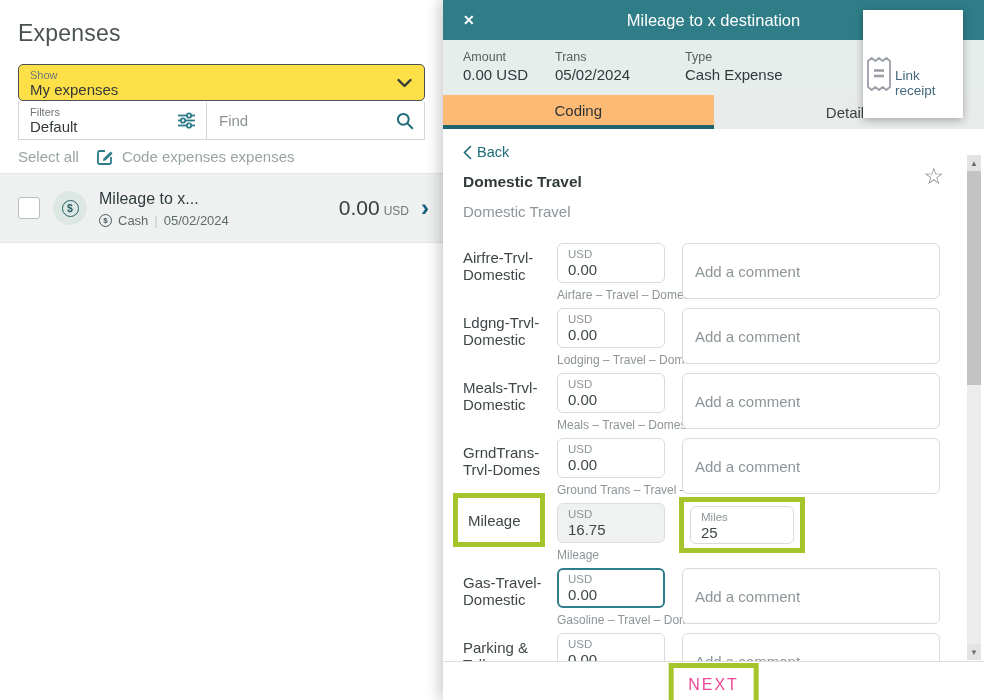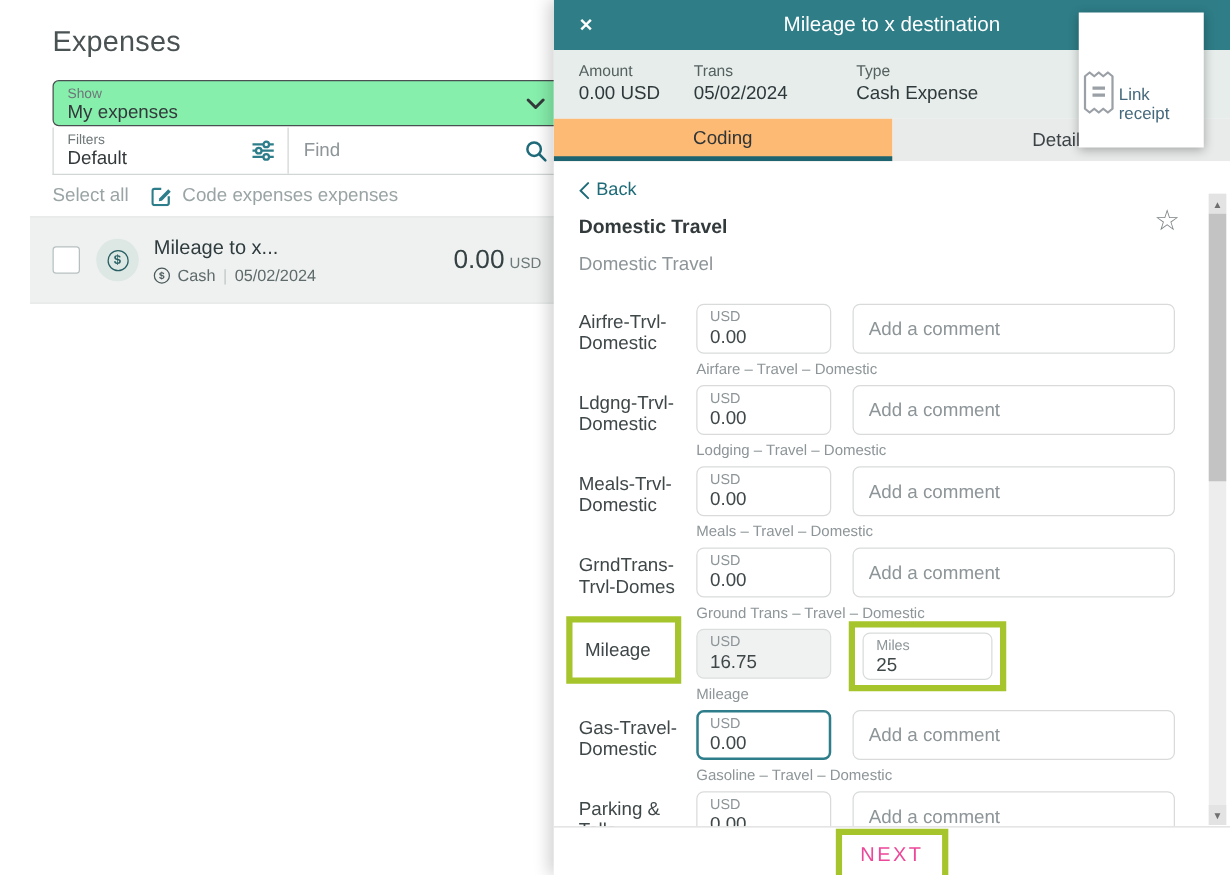--- a/index.html
+++ b/index.html
@@ -4,26 +4,26 @@
 <style>
   * { margin:0; padding:0; box-sizing:border-box; }
   html,body { width:984px; height:700px; }
   body {
     font-family:"Liberation Sans", sans-serif;
     background:#fff; color:#3f4749; overflow:hidden; position:relative;
   }
   .stage { position:relative; width:984px; height:700px; overflow:hidden; background:#fff; }
 
   
-  .left-panel { position:absolute; left:0; top:0; width:524px; height:700px; background:#fff;margin-left:24px; }
+  .left-panel { position:absolute; left:0; top:0; width:524px; height:700px; background:#fff; }
   .lp-title { font-size:23px; font-weight:500; color:#4a5254; margin:20px 0 0 18px; letter-spacing:.2px; }
 
   .show-select {
     position:absolute; left:18px; top:64px; width:407px; height:37px;
-    border:1px solid #4a4f52; border-radius:5px; background:#86efac;
+    border:1px solid #4a4f52; border-radius:5px; background:#fde047;
     padding:4px 36px 0 11px; cursor:pointer;
   }
   .fl-label { font-size:11px; color:#6e7678; line-height:12px; }
   .fl-value { font-size:15px; color:#33393b; line-height:17px; }
   .chev-down { position:absolute; right:12px; top:13px; }
 
   .filter-row { position:absolute; left:18px; top:102px; width:407px; height:38px; display:flex;
     border:1px solid #d2d6d6; border-top:none; }
   .filters-cell { width:188px; height:100%; border-right:1px solid #d2d6d6; position:relative;
     padding:4px 30px 0 11px; cursor:pointer; }
@@ -91,21 +91,21 @@
 
   .crow { display:grid; grid-template-columns:94px 125px 1fr; height:55px; margin-bottom:10px; position:relative; }
   .rlabel { font-size:15px; color:#3f4749; line-height:17px; padding-top:6px; }
   .input-box { width:108px; height:40px; border:1px solid #d9dbdb; border-radius:6px; background:#fff;
     padding:4px 10px 0 10px; cursor:text; }
   .input-box .flabel { display:block; font-size:11.5px; color:#8d9598; line-height:13px; }
   .input-box .fvalue { display:block; font-size:15px; color:#3f4749; line-height:18px; }
   .input-box.disabled { background:#f0f1f1; border-color:#dcdedd; }
   .input-box.focused { border:2px solid #2d7d8a; padding:3px 9px 0 9px; }
   .caption { font-size:12px; color:#8d9598; margin-top:5px; white-space:nowrap; }
-  .comment-input { width:100%; height:40px; border:1px solid #d9dbdb; border-radius:6px; outline:none;
+  .comment-input { width:100%; height:56px; border:1px solid #d9dbdb; border-radius:6px; outline:none;
     font-family:inherit; font-size:15px; color:#7f1d1d; padding:0 12px; background:#fff; }
   .comment-input::placeholder { color:#8d9598; }
 
   .hl-label { position:absolute; top:-10px; left:-10px; width:92px; height:54px; background:#fff;
     border:5px solid #a6c52d; display:flex; align-items:center; padding-left:10px; z-index:2; }
   .hl-label span { font-size:15px; color:#3f4749; }
   .hl-miles { display:inline-block; border:5px solid #a6c52d; background:#fff; padding:4px 6px;
     margin:-6px 0 0 -3px; }
   .input-box.miles { width:104px; height:38px; }
 

